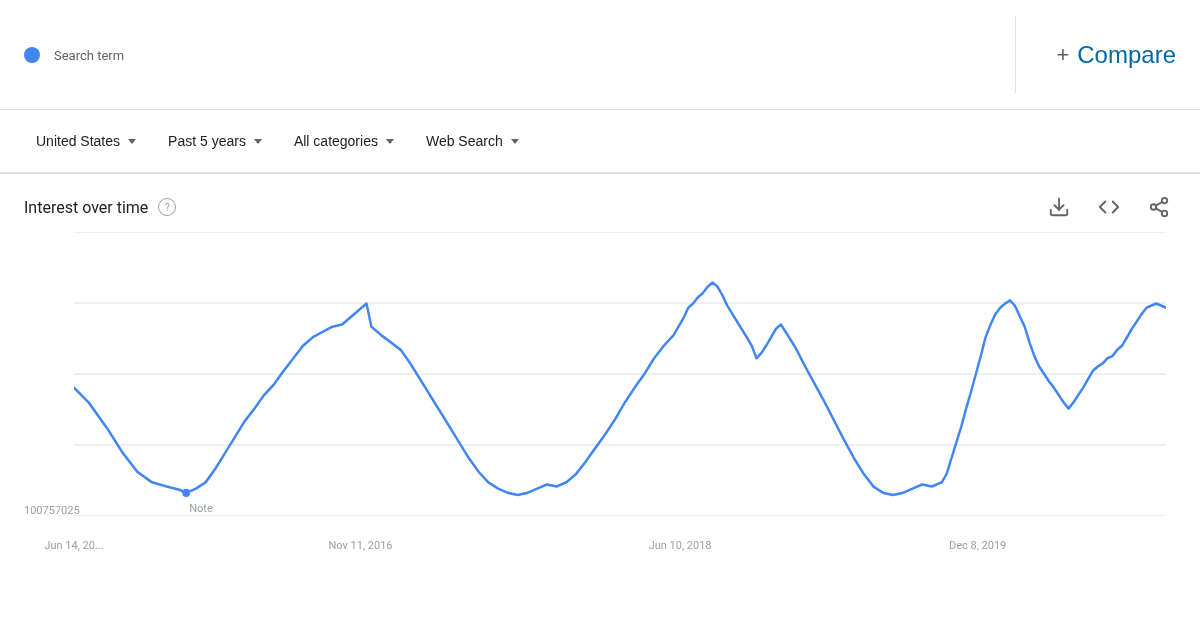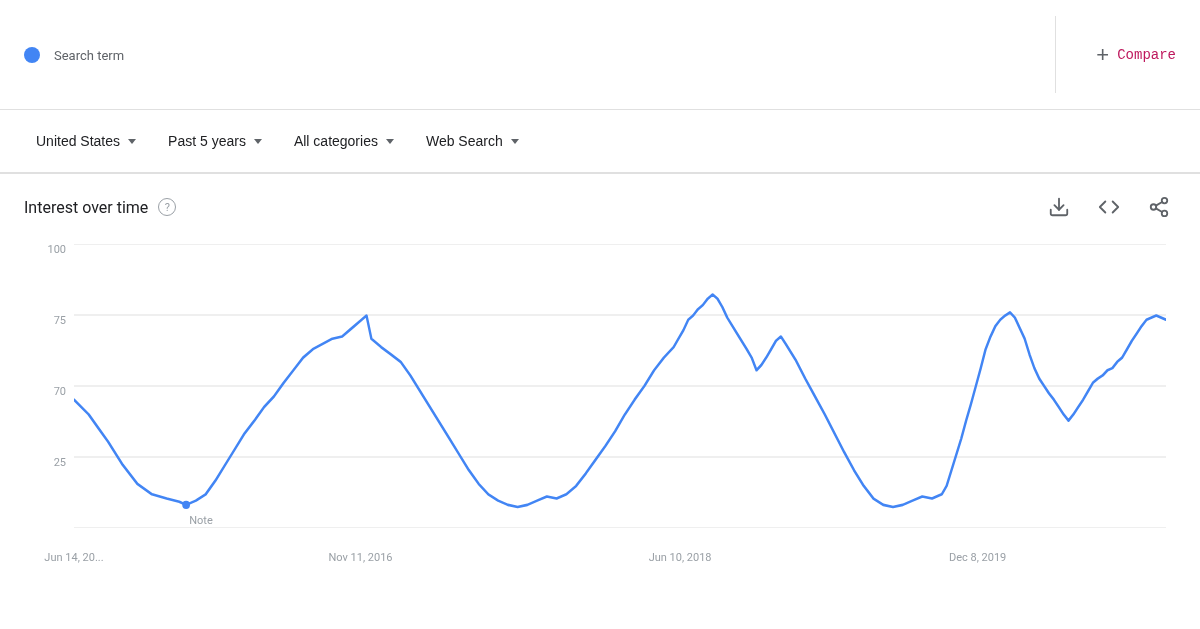--- a/index.html
+++ b/index.html
@@ -53,23 +53,22 @@
       color: #5f6368;
       cursor: pointer;
       background: none;
       border: none;
     }
     .compare-plus {
       font-size: 22px;
       color: #5f6368;
     }
     .compare-text {
-      font-size: 14px;
-      color: #be185d;
-      font-family: Liberation Mono, monospace;
+      font-size: 24px;
+      color: #0369a1;
     }
 
     .filters-bar {
       display: flex;
       align-items: center;
       padding: 0 24px;
       height: 64px;
       border-bottom: 2px solid #e0e0e0;
       gap: 8px;
     }
@@ -94,21 +93,21 @@
       margin-left: 2px;
     }
 
     .chart-section {
       padding: 16px 24px 0;
     }
     .chart-header {
       display: flex;
       align-items: center;
       justify-content: space-between;
-      margin-bottom: 20px;
+      margin-bottom: 8px;
     }
     .chart-title-row {
       display: flex;
       align-items: center;
       gap: 10px;
     }
     .chart-title {
       font-size: 16px;
       color: #202124;
       font-weight: 400;
@@ -148,21 +147,21 @@
       position: relative;
       width: 100%;
       height: 320px;
       margin-top: 8px;
     }
     .y-axis-labels {
       position: absolute;
       top: 0; left: 0; bottom: 36px;
       width: 48px;
       display: flex;
-      flex-direction: column;
+      flex-direction: row;
       justify-content: space-between;
       align-items: flex-end;
       padding: 0 6px 0 0;
     }
     .y-label {
       font-size: 11px;
       color: #9aa0a6;
       line-height: 1;
     }
     .gridlines-and-chart {

